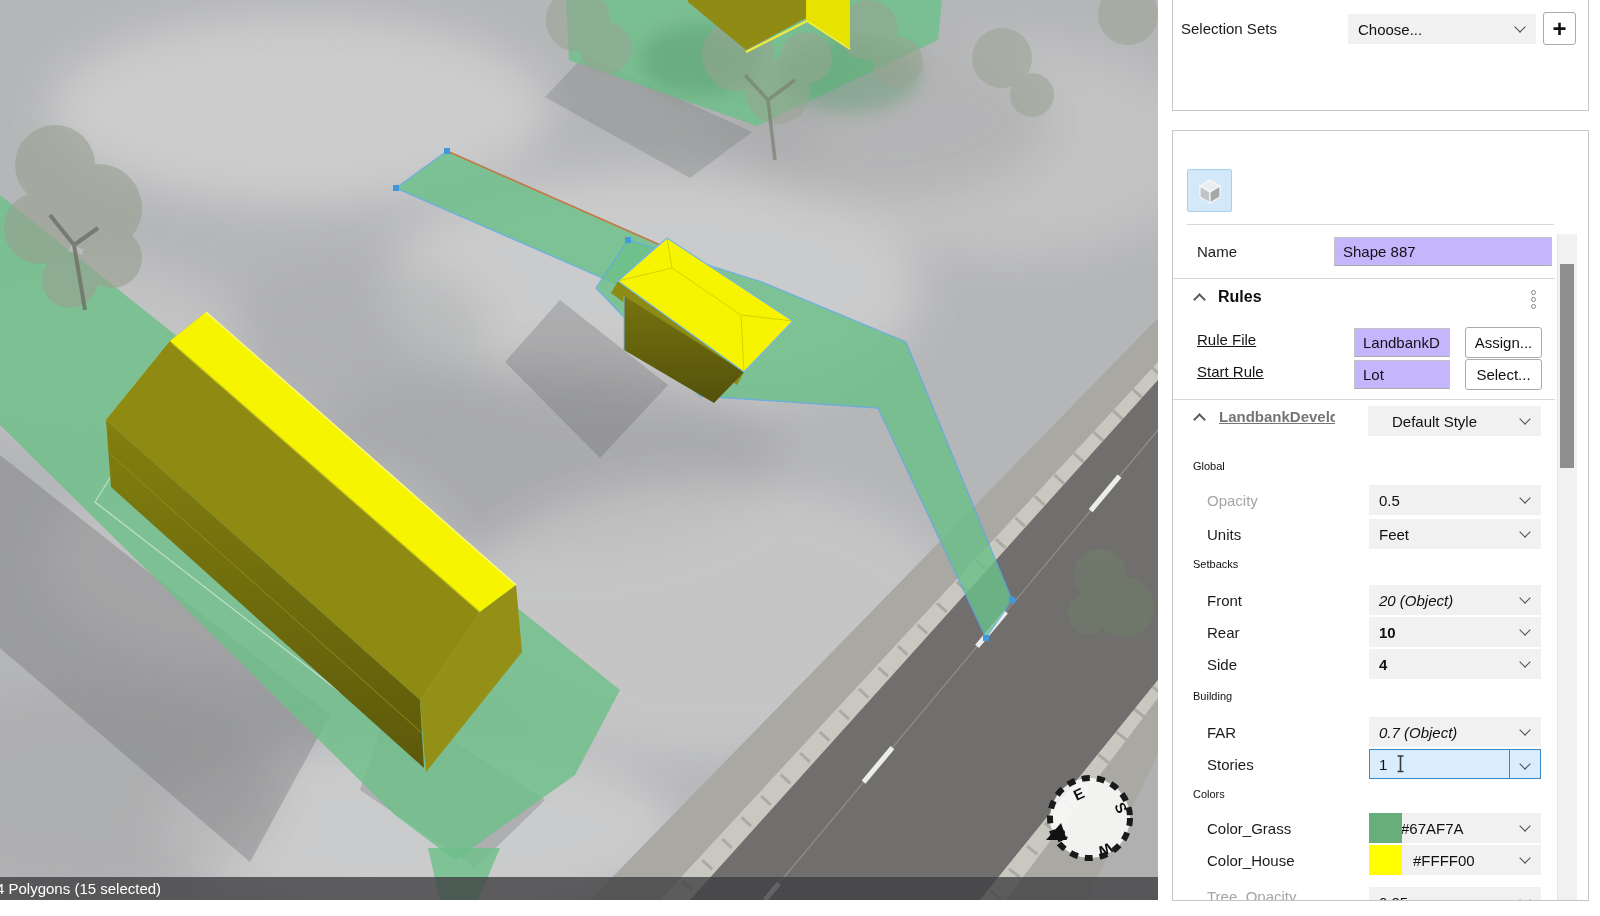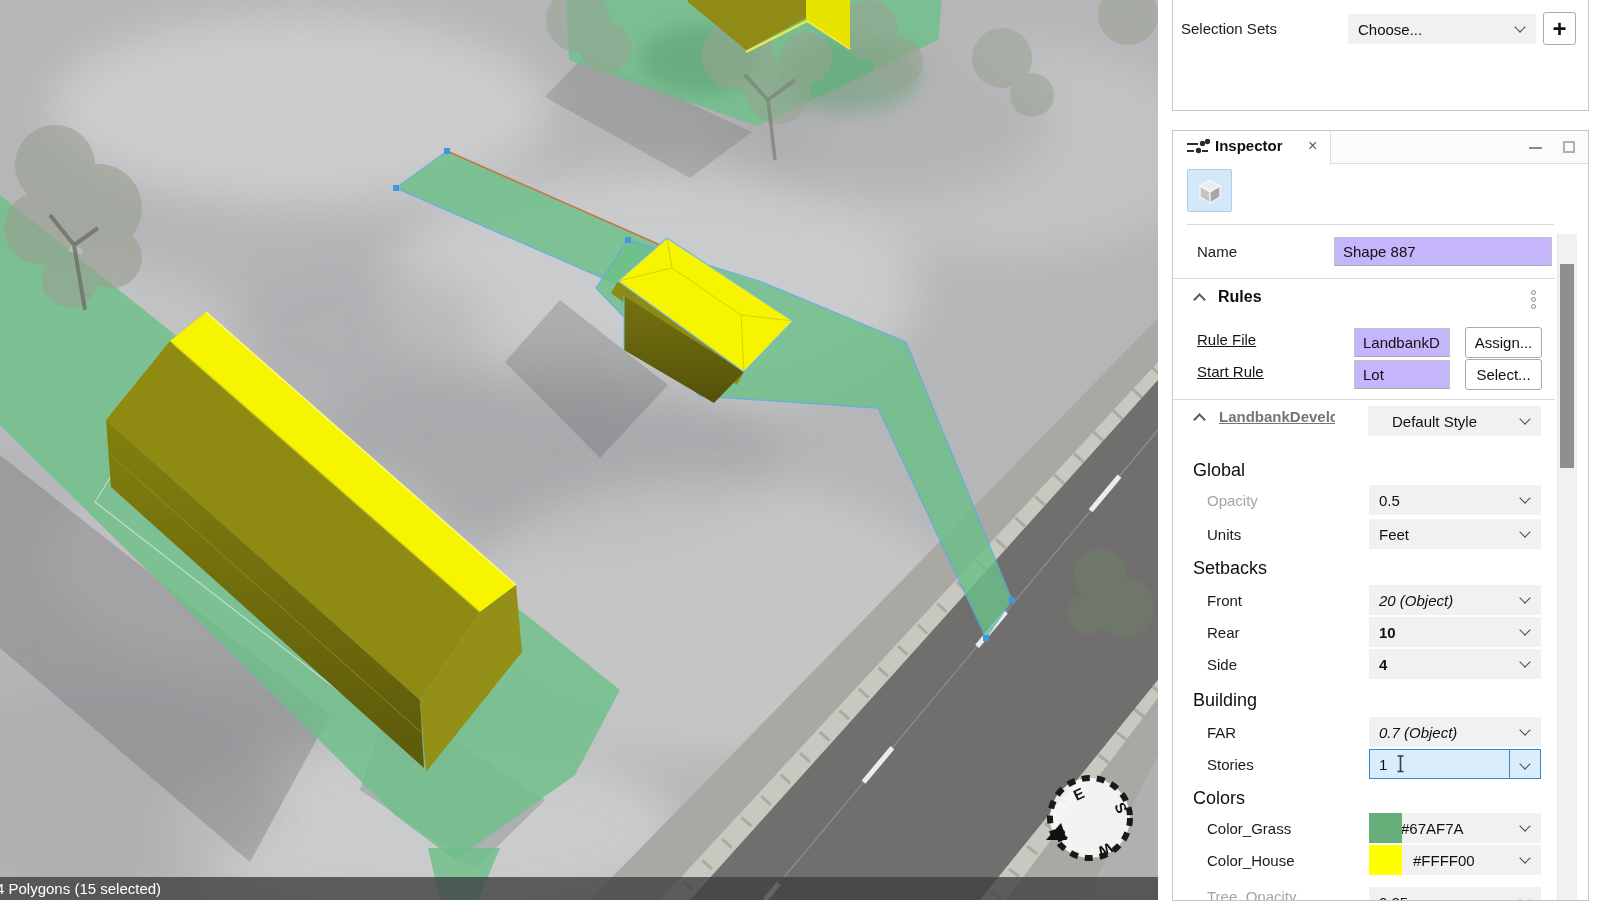--- a/index.html
+++ b/index.html
@@ -9,21 +9,21 @@
   #viewport { left:0; top:0; width:1158px; height:900px; overflow:hidden; background:#b5b6b8; }
   #statusbar { left:0; top:877px; width:1158px; height:23px; background:rgba(62,62,64,0.78);
                color:#fff; font-size:15px; line-height:23px; }
   #statusbar span { position:absolute; left:-4px; white-space:nowrap; }
   
   .panel { background:#fff; border:1px solid #c6c6c6; }
   #selsets { left:1172px; top:-2px; width:417px; height:113px; }
   #inspector { left:1172px; top:130px; width:417px; height:771px; overflow:hidden; }
   .lbl { font-size:15px; color:#1b1b1b; white-space:nowrap; }
   .dim { color:#a5a5a5; }
-  .hdr { font-size:18px; color:#0f0f0f; white-space:nowrap; }
+  .hdr { font-size:11px; color:#0f0f0f; white-space:nowrap; }
   .lnk { font-size:15px; color:#141414; text-decoration:underline; white-space:nowrap; }
   .it { font-style:italic; } .bd { font-weight:bold; }
   .dd { background:#f1f1f1; height:30px; display:flex; align-items:center;
         padding:0 30px 0 10px; font-size:15px; color:#111; position:absolute;
         overflow:hidden; white-space:nowrap; }
   .cv { display:inline-block; width:8px; height:8px; border-right:1.7px solid #4c4c4c;
         border-bottom:1.7px solid #4c4c4c; transform:rotate(45deg); }
   .dd-cv { position:absolute; right:12px; top:9px; }
   .cv-up { display:inline-block; width:9px; height:9px; border-right:2.2px solid #5a5a5a;
         border-bottom:2.2px solid #5a5a5a; transform:rotate(-135deg); }
@@ -219,38 +219,20 @@
     <span>Choose...</span>
     <span class="cv dd-cv"></span>
   </div>
   <button class="btn abs" style="left:370px; top:13px; width:33px; height:33px; font-size:24px; font-weight:bold;">
     <span>+</span>
   </button>
 </div>
 
 <div id="inspector" class="abs panel">
 
-  <div class="tabbar">
-    <div class="tab">
-      <svg class="abs" style="left:13px; top:8px;" width="24" height="17">
-        <g stroke="#2b2b2b" stroke-width="2" fill="#2b2b2b">
-          <line x1="1" y1="5" x2="12" y2="5"></line>
-            <circle cx="16.5" cy="4.5" r="1.7"></circle>
-            <circle cx="21.5" cy="2.5" r="1.7"></circle>
-          <line x1="1" y1="12" x2="8" y2="12"></line>
-            <circle cx="12.5" cy="11.5" r="1.7"></circle>
-            <line x1="16" y1="12" x2="22" y2="12"></line>
-        </g>
-      </svg>
-      <span class="abs" style="left:42px; top:6px; font-size:15px; font-weight:bold; color:#111;">Inspector</span>
-      <span class="abs close-x" style="left:135px; top:6px;">×</span>
-    </div>
-    <span class="abs min-glyph" style="left:356px; top:16px;"></span>
-    <span class="abs max-glyph" style="left:390px; top:10px;"></span>
-  </div>
 
   <div id="cubebtn" class="abs">
     <svg width="28" height="28">
       <polygon points="14,3 24,9 14,15 4,9" fill="#ececec" stroke="#f3f9ff" stroke-width="1.2"></polygon>
       <polygon points="4,9 14,15 14,26 4,20" fill="#c3c3c3" stroke="#f3f9ff" stroke-width="1.2"></polygon>
       <polygon points="24,9 14,15 14,26 24,20" fill="#a8a8a8" stroke="#f3f9ff" stroke-width="1.2"></polygon>
     </svg>
   </div>
 
   <div class="abs sep" style="left:14px; top:93px; width:367px;"></div>

